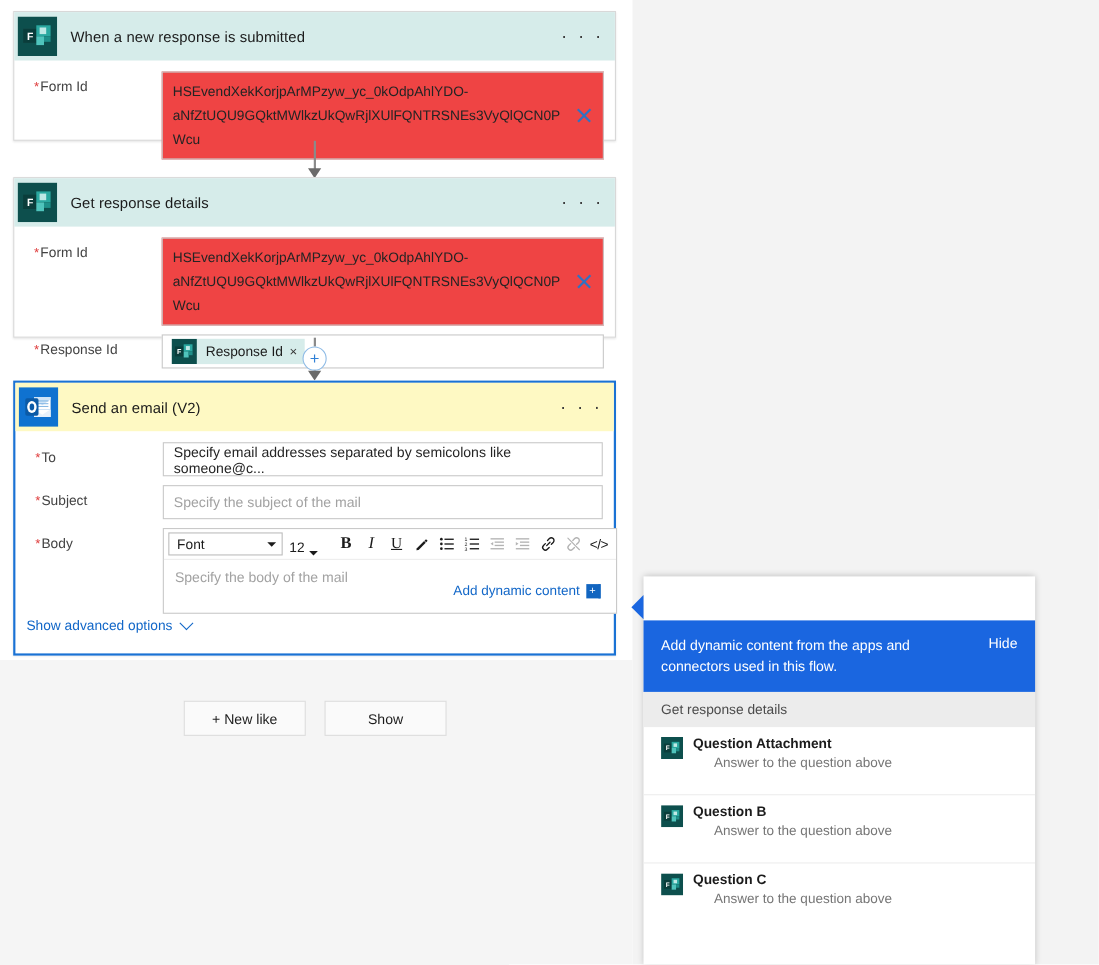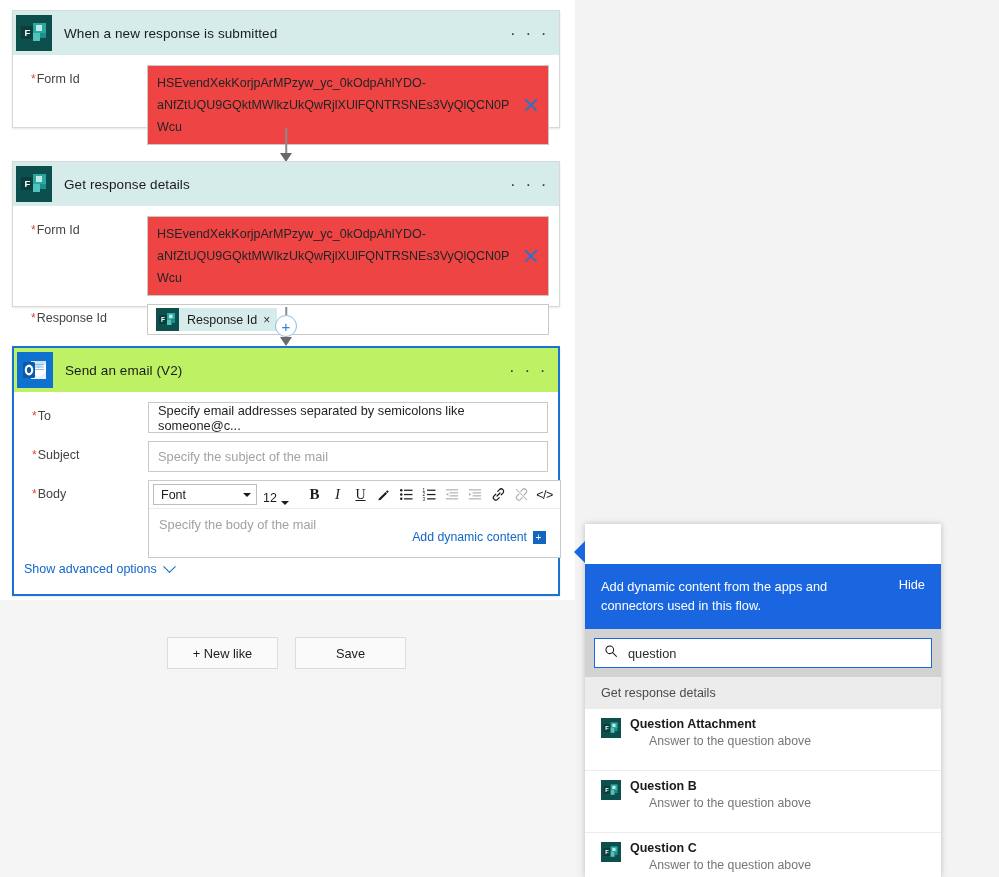--- a/index.html
+++ b/index.html
@@ -24,21 +24,21 @@
     border: 1px solid #d8d8d8;
     box-shadow: 0 1px 2px rgba(0,0,0,.10);
   }
   .card-header {
     height: 44px;
     display: flex;
     align-items: center;
     position: relative;
   }
   .card-header.forms { background: #d6ecea; }
-  .card-header.outlook { background: #bef264; }
+  .card-header.outlook { background: #fef9c3; }
   .conn-icon {
     width: 36px; height: 36px;
     margin-left: 3px;
     flex: 0 0 36px;
     position: relative;
   }
   .card-title {
     font-size: 13.5px;
     color: #1b1b1b;
     margin-left: 12px;
@@ -603,38 +603,27 @@
       <span class="adc-badge">+</span>
     </div>
 
     <div class="show-adv" style="left:10px; top:214px;">
       <span>Show advanced options</span>
       <span class="chev-down"></span>
     </div>
   </div>
 
   <div class="flowbtn" style="left:167px; top:637px; width:111px;">+ New like</div>
-  <div class="flowbtn" style="left:295px; top:637px; width:111px;">Save</div>
+  <div class="flowbtn" style="left:295px; top:637px; width:111px;">Show</div>
 
   <div class="dc-panel">
     <div class="dc-callout"></div>
     <div class="dc-header">
       <div class="dc-header-text">Add dynamic content from the apps and connectors used in this flow.</div>
       <div class="dc-hide">Hide</div>
-    </div>
-    <div class="dc-search-wrap">
-      <div class="dc-search">
-        <span>
-          <svg viewBox="0 0 16 16" width="14" height="14">
-            <circle cx="6.6" cy="6.6" r="4.4" fill="none" stroke="#1b1b1b" stroke-width="1.2"></circle>
-            <line x1="9.9" y1="9.9" x2="14.2" y2="14.2" stroke="#1b1b1b" stroke-width="1.2" stroke-linecap="round"></line>
-          </svg>
-        </span>
-        <span class="dc-search-text" placeholder="Search dynamic content">question</span>
-      </div>
     </div>
 
     <div class="dc-group">Get response details</div>
 
     <div class="dc-item">
       <span class="dc-icon">
         <svg viewBox="0 0 20 20" width="20" height="20">
           <rect x="0" y="0" width="20" height="20" fill="#0d4f4d"></rect>
           <rect x="2.6" y="6" width="7" height="8" fill="#0a3d3b"></rect>
           <text x="6" y="12.2" font-size="5.8" font-family="Liberation Sans, sans-serif" fill="#ffffff" text-anchor="middle" font-weight="bold">F</text>

